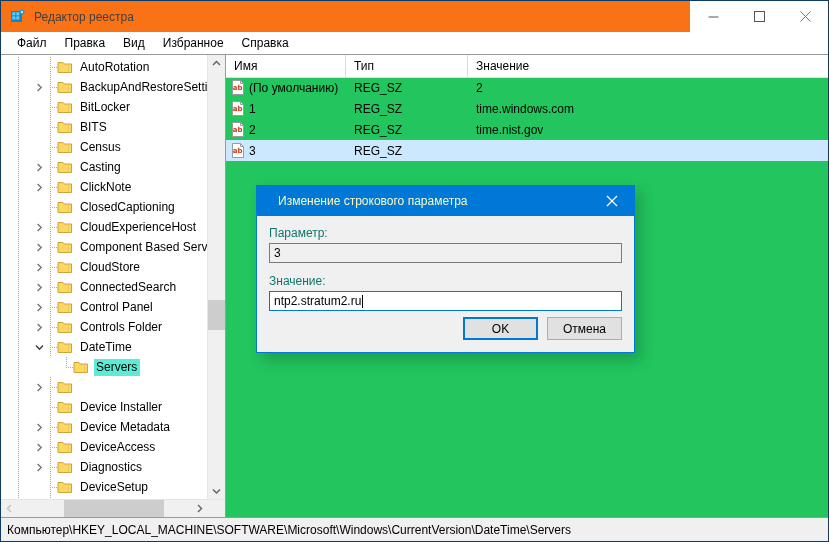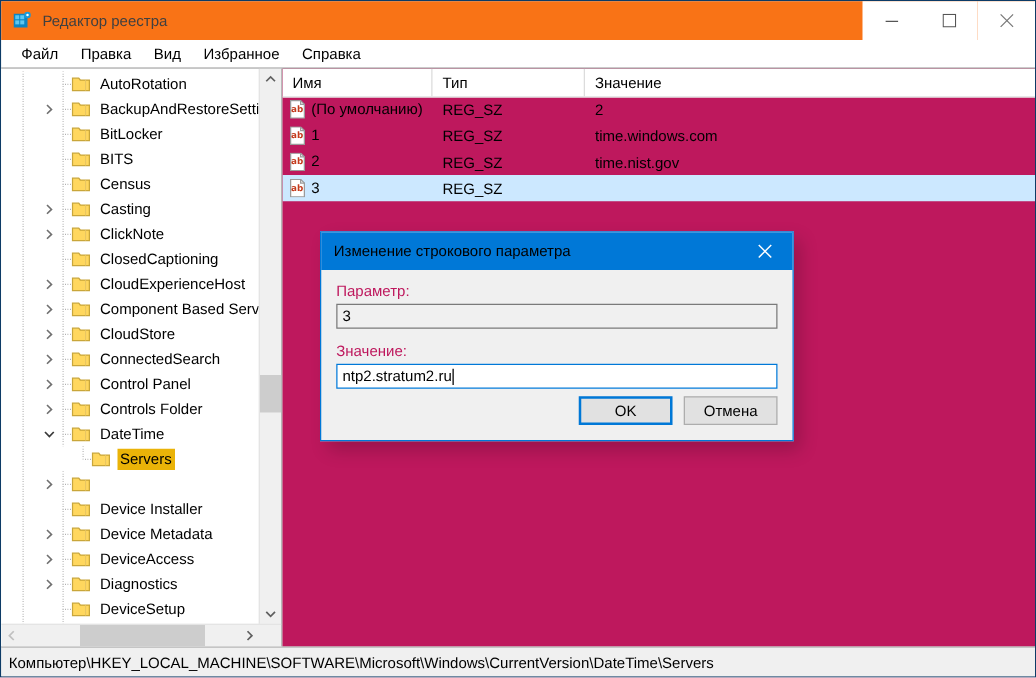--- a/index.html
+++ b/index.html
@@ -144,21 +144,21 @@
     flex: none;
     margin-right: 5px;
     position: relative;
   }
   .folder svg { display: block; }
   .tree-label {
     padding: 1px 3px 2px 2px;
     line-height: 14px;
   }
   .tree-row.selected .tree-label {
-    background: #eab308;
+    background: #5eead4;
   }
   
   .vscroll {
     position: absolute;
     right: 0; top: 0; bottom: 17px;
     width: 17px;
     background: #f0f0f0;
     border-left: 1px solid #e4e4e4;
   }
   .vscroll .arrow {
@@ -199,21 +199,21 @@
   }
   .corner-box {
     position: absolute;
     right: 0; bottom: 0;
     width: 17px; height: 17px;
     background: #f0f0f0;
   }
   
   .list-pane {
     flex: 1 1 auto;
-    background: #be185d;
+    background: #22c55e;
     position: relative;
     overflow: hidden;
   }
   .list-header {
     height: 22px;
     display: flex;
     border-bottom: 1px solid #e0e0e0;
     background: #ffffff;
   }
   .lh-cell {
@@ -234,21 +234,21 @@
     height: 21px;
     display: flex;
     align-items: center;
     font-size: 12px;
     white-space: nowrap;
   }
   .list-row.selected { background: #cce8ff; }
   .lr-name {
     width: 120px;
     display: flex;
-    align-items: flex-start;
+    align-items: flex-end;
     padding-left: 5px;
     box-sizing: border-box;
     overflow: hidden;
   }
   .lr-type { width: 122px; box-sizing: border-box; padding-left: 8px; }
   .lr-value { flex: 1 1 auto; box-sizing: border-box; padding-left: 8px; }
   .ab-icon {
     width: 14px; height: 15px;
     flex: none;
     margin-right: 4px;
@@ -290,39 +290,39 @@
   }
   .dlg-title {
     height: 30px;
     background: #0078d7;
     display: flex;
     align-items: center;
     flex: none;
     position: relative;
   }
   .dlg-title-text {
-    color: #000000;
-    font-size: 12px;
-    margin-left: 10px;
+    color: #fef9c3;
+    font-size: 12px;
+    margin-left: 21px;
     white-space: nowrap;
   }
   .dlg-close {
     position: absolute;
     right: 0; top: 0;
     width: 44px; height: 30px;
     display: flex; align-items: center; justify-content: center;
   }
   .dlg-body {
     flex: 1 1 auto;
     padding: 10px 12px 0 12px;
     position: relative;
   }
   .dlg-label {
     font-size: 12px;
-    color: #be185d;
+    color: #0f766e;
     margin-bottom: 3px;
   }
   .dlg-input {
     height: 20px;
     background: #f0f0f0;
     border: 1px solid #7a7a7a;
     box-sizing: border-box;
     display: flex;
     align-items: center;
     padding-left: 4px;

